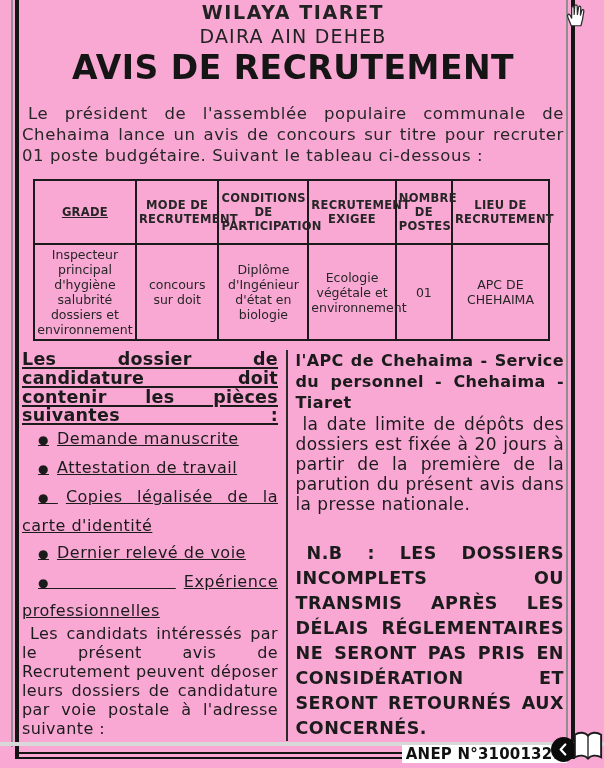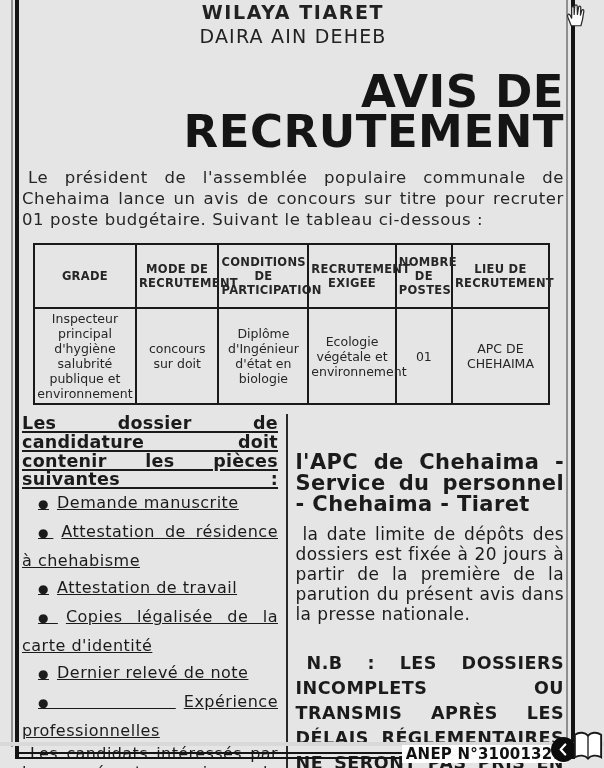--- a/index.html
+++ b/index.html
@@ -1,65 +1,65 @@
 <!DOCTYPE html>
 <html><head>
 <meta charset="utf-8">
 <style>
   html,body { margin:0; padding:0; background:#ffffff; }
   .page {
     position:relative; width:604px; height:768px; overflow:hidden;
-    background:#e5e5e5; color:#1b1b1b;
+    background:#f9a8d4; color:#1b1b1b;
     font-family:"DejaVu Sans", "Liberation Sans", sans-serif;
   }
   
   .edge { position:absolute; top:0; }
   .edge-thin  { width:2px; height:747px; background:#8f8f8f; }
   .edge-thick { width:4px; height:758px; background:#141414; }
   .edge-l1 { left:11px; } .edge-l2 { left:15px; }
   .edge-r1 { left:566px; } .edge-r2 { left:571px; }
 
   .content { position:absolute; left:22px; top:0; width:542px; }
 
   .hdr { text-align:center; letter-spacing:1.2px; font-size:19px; line-height:24px; color:#222; }
   .hdr.b { font-weight:bold; letter-spacing:1.6px; }
   .title {
-    text-align:right; font-weight:bold; font-size:45px; line-height:40px;
-    letter-spacing:0.5px; margin-top:24px; color:#151515;
+    text-align:center; font-weight:bold; font-size:33px; line-height:40px;
+    letter-spacing:0.5px; margin-top:0; color:#151515;
   }
   .intro {
     margin-top:15px; font-size:16.5px; line-height:21px; letter-spacing:0.6px;
     text-align:justify; text-indent:6px; color:#262626;
   }
 
   table.rt {
     border-collapse:collapse; margin:13px 0 0 11px; width:517px;
     table-layout:fixed; color:#262626;
   }
   table.rt th, table.rt td { border:2px solid #1a1a1a; text-align:center; vertical-align:middle; padding:2px 2px; }
   table.rt th { font-size:11.5px; line-height:14px; letter-spacing:0.3px; height:58px; }
   table.rt td { font-size:12.5px; line-height:15px; height:68px; }
-  .cw0{width:20%;} .cw1{width:16%;} .cw2{width:17.5%;} .cw3{width:17%;} .cw4{width:10.5%;} .cw5{width:19%;}
+  .cw0{width:20%;text-decoration:underline;} .cw1{width:16%;} .cw2{width:17.5%;} .cw3{width:17%;} .cw4{width:10.5%;} .cw5{width:19%;}
 
   .cols { display:flex; margin-top:9px; align-items:stretch; }
   .col-left { width:256px; }
   .vdiv { width:1.5px; background:#2a2a2a; margin-left:8px; }
   .col-right { flex:1; padding-left:8px; }
 
   .lheading {
     font-weight:bold; font-size:17.5px; line-height:18.8px; letter-spacing:0.3px;
     text-align:justify; text-align-last:justify;
     text-decoration:underline; text-decoration-thickness:2px; text-underline-offset:2px;
   }
   .bullet { font-size:16px; line-height:27px; letter-spacing:0.5px; text-align:justify; text-indent:16px;text-decoration:underline; }
   .bmark { font-size:12px; padding-right:8px; }
   .lpara { font-size:16px; line-height:19px; letter-spacing:0.4px; text-align:justify; text-indent:8px; }
 
-  .raddr { font-weight:bold; font-size:21px; line-height:21px; letter-spacing:0.4px; text-align:justify;margin-top:38px; }
-  .rdate { font-size:17px; line-height:20px; letter-spacing:0.4px; text-align:justify; text-indent:7px; margin-top:9px; }
+  .raddr { font-weight:bold; font-size:16px; line-height:21px; letter-spacing:0.4px; text-align:justify; }
+  .rdate { font-size:17px; line-height:20px; letter-spacing:0.4px; text-align:justify; text-indent:7px; margin-top:1px; }
   .rnb   { font-weight:bold; font-size:17.5px; line-height:25px; letter-spacing:0.5px; word-spacing:2px;
            text-align:justify; text-indent:11px; margin-top:27px; }
 
   
   .scan-band { position:absolute; left:0; top:742px; width:604px; height:4px; background:#d9d9d9; }
   .foot-rule { position:absolute; left:15px; top:752px; width:560px; height:3px;
                border-top:2px solid #141414; border-bottom:2px solid #141414; }
   .foot-left { position:absolute; left:28px; top:785px; background:#fff; padding:0 7px; z-index:3;
                font-family:"DejaVu Serif", "Liberation Serif", serif; font-style:italic; color:#1d1d1d; }
   .np-name { font-weight:bold; font-size:18px; position:relative; }
@@ -99,40 +99,39 @@
           <th class="cw0">GRADE</th>
           <th class="cw1">MODE DE RECRUTEMENT</th>
           <th class="cw2">CONDITIONS DE PARTICIPATION</th>
           <th class="cw3">RECRUTEMENT EXIGEE</th>
           <th class="cw4">NOMBRE DE POSTES</th>
           <th class="cw5">LIEU DE RECRUTEMENT</th>
         </tr>
       </thead>
       <tbody>
         <tr>
-          <td>Inspecteur principal d'hygiène salubrité publique et environnement</td>
+          <td>Inspecteur principal d'hygiène salubrité dossiers et environnement</td>
           <td>concours sur doit</td>
           <td>Diplôme d'Ingénieur d'état en biologie</td>
           <td>Ecologie végétale et environnement</td>
           <td>01</td>
           <td>APC DE CHEHAIMA</td>
         </tr>
       </tbody>
     </table>
 
     <div class="cols">
 
       <div class="col-left">
         <div class="lheading">Les dossier de candidature doit contenir les pièces suivantes :</div>
 
         <div class="bullet"><span class="bmark">●</span><span>Demande manuscrite</span></div>
-        <div class="bullet"><span class="bmark">●</span><span>Attestation de résidence à chehabisme</span></div>
         <div class="bullet"><span class="bmark">●</span><span>Attestation de travail</span></div>
         <div class="bullet"><span class="bmark">●</span><span>Copies légalisée de la carte d'identité</span></div>
-        <div class="bullet"><span class="bmark">●</span><span>Dernier relevé de note</span></div>
+        <div class="bullet"><span class="bmark">●</span><span>Dernier relevé de voie</span></div>
         <div class="bullet"><span class="bmark">●</span><span>Expérience professionnelles</span></div>
 
         <div class="lpara">Les candidats intéressés par le présent avis de Recrutement peuvent déposer leurs dossiers de candidature par voie postale à l'adresse suivante :</div>
 
       </div>
 
       <div class="vdiv"></div>
 
       <div class="col-right">
         <div class="raddr">l'APC de Chehaima - Service du personnel - Chehaima - Tiaret</div>

